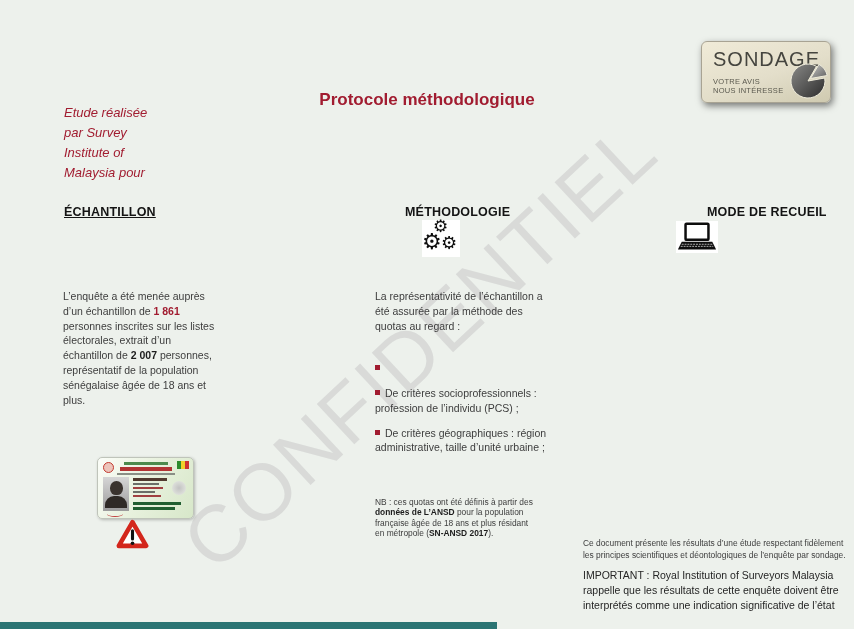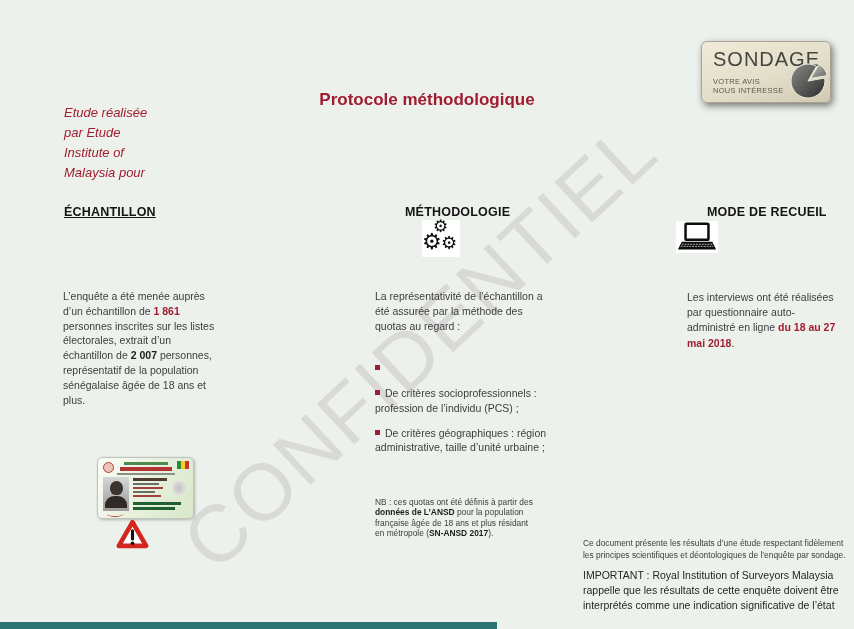--- a/index.html
+++ b/index.html
@@ -59,21 +59,21 @@
 </style>
 </head>
 <body>
 
 <div id="slide">
 
   <div class="watermark">CONFIDENTIEL</div>
 
   <div class="layer credit">
     <div>Etude réalisée</div>
-    <div>par Etude</div>
+    <div>par Survey</div>
     <div>Institute of</div>
     <div>Malaysia pour</div>
   </div>
 
   <div class="layer title">Protocole méthodologique</div>
 
   <div class="layer logo">
     <div class="logo-name">SONDAGE</div>
     <div class="logo-tag">
       <div>VOTRE AVIS</div>
@@ -119,21 +119,20 @@
   <div class="layer body-txt" style="left:375px;top:289px;width:172px;">La représentativité de l’échantillon a été assurée par la méthode des quotas au regard :</div>
 
   <ul class="layer bullets">
     <li><span class="blt"></span></li>
     <li><span class="blt"></span><span>De critères socioprofessionnels : profession de l’individu (PCS) ;</span></li>
     <li><span class="blt"></span><span>De critères géographiques : région administrative, taille d’unité urbaine ;</span></li>
   </ul>
 
   <div class="layer small-txt" style="left:375px;top:497px;width:162px;"><span>NB : ces quotas ont été définis à partir des </span><span class="seg-b">données de L’ANSD</span><span> pour la population française âgée de 18 ans et plus résidant en métropole (</span><span class="seg-b">SN-ANSD 2017</span><span>).</span></div>
 
-  <div class="layer body-txt" style="left:687px;top:290px;width:152px;line-height:15.2px;"><span>Les interviews ont été réalisées par questionnaire auto-administré en ligne </span><span class="seg-a">du 18 au 27 mai 2018</span><span>.</span></div>
 
   <div class="layer id-card">
     <div class="idc" style="left:5px;top:4px;width:9px;height:9px;border-radius:50%;border:1.5px solid #c23a30;background:#ecc4ba;"></div>
     <div class="idc" style="left:26px;top:4px;width:44px;height:3px;background:#4d8a4d;"></div>
     <div class="idc" style="left:22px;top:9px;width:52px;height:4px;background:#b23434;"></div>
     <div class="idc" style="left:19px;top:15px;width:58px;height:2px;background:#8a8f86;"></div>
     <div class="idc" style="right:4px;top:3px;width:12px;height:8px;display:flex;">
       <div style="flex:1;background:#2e8b2e;"></div>
         <div style="flex:1;background:#f2cf2a;"></div>
         <div style="flex:1;background:#cf3030;"></div>

